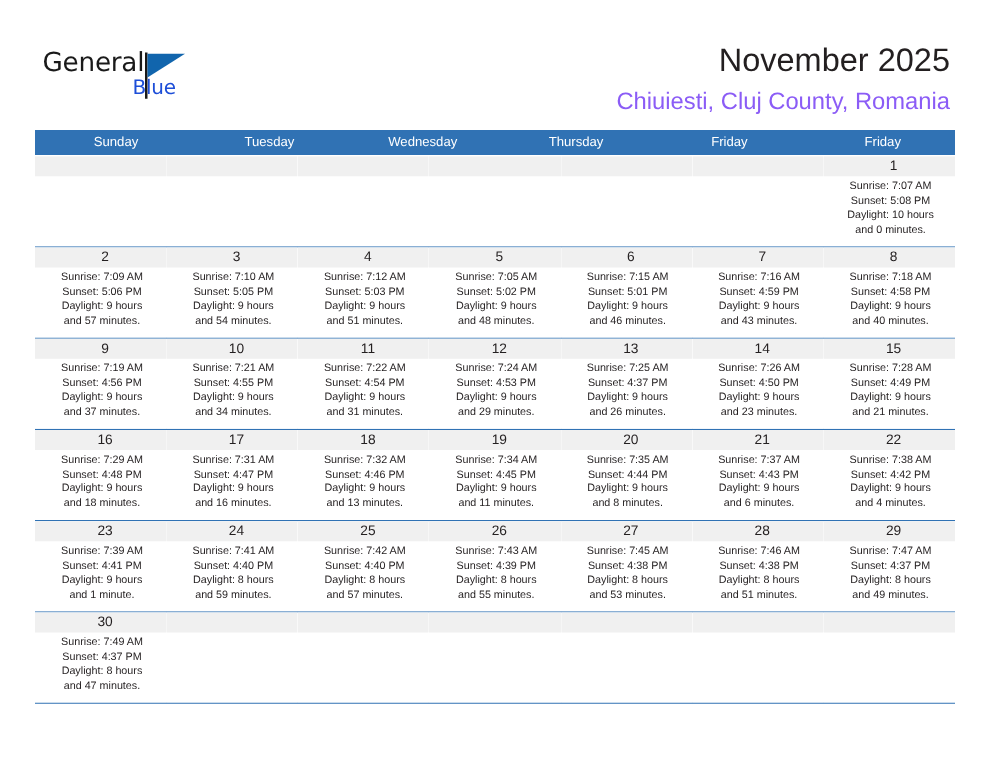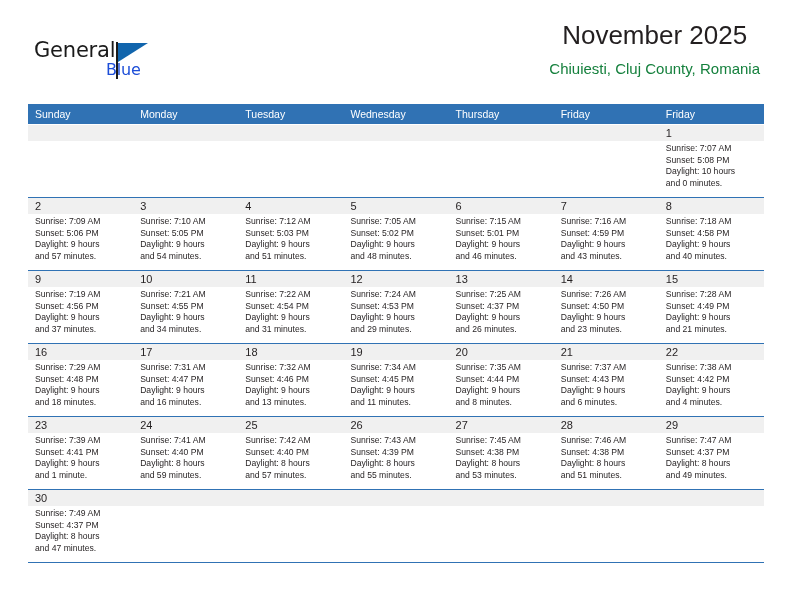--- a/index.html
+++ b/index.html
@@ -69,45 +69,46 @@
     left: 82px;
     top: 4px;
     width: 2px;
     height: 37px;
     background: #1a1a1a;
   }
 
   .titles {
     position: absolute;
     right: 32px;
-    top: 19px;
-    text-align: center;
+    top: 32px;
+    text-align: right;
   }
   .cal-title {
     font-size: 26px;
     font-weight: normal;
     color: #231f20;
     line-height: 32px;
     white-space: nowrap;
     font-family: "Liberation Sans", sans-serif;
   }
   .cal-sub {
-    font-size: 15px;
-    color: #15803d;
+    font-size: 19px;
+    color: #8b5cf6;
     line-height: 20px;
     margin-top: 8px;
     white-space: nowrap;
   }
 
   
   .calendar {
     position: absolute;
     left: 28px;
     top: 104px;
     width: 736px;
+    text-align: center;
   }
   .weekdays {
     display: flex;
     background: #3072b4;
     height: 20px;
   }
   .weekday {
     flex: 1 1 0;
     color: #ffffff;
     font-size: 10.5px;
@@ -169,21 +170,20 @@
     <div class="titles">
       <div class="cal-title">November 2025</div>
       <div class="cal-sub">Chiuiesti, Cluj County, Romania</div>
     </div>
 
   </div>
 
   <div class="calendar">
     <div class="weekdays">
       <div class="weekday">Sunday</div>
-      <div class="weekday">Monday</div>
       <div class="weekday">Tuesday</div>
       <div class="weekday">Wednesday</div>
       <div class="weekday">Thursday</div>
       <div class="weekday">Friday</div>
       <div class="weekday">Friday</div>
     </div>
 
     <div id="weeks-container">
         <div class="week first">
           <div class="cell blank">

